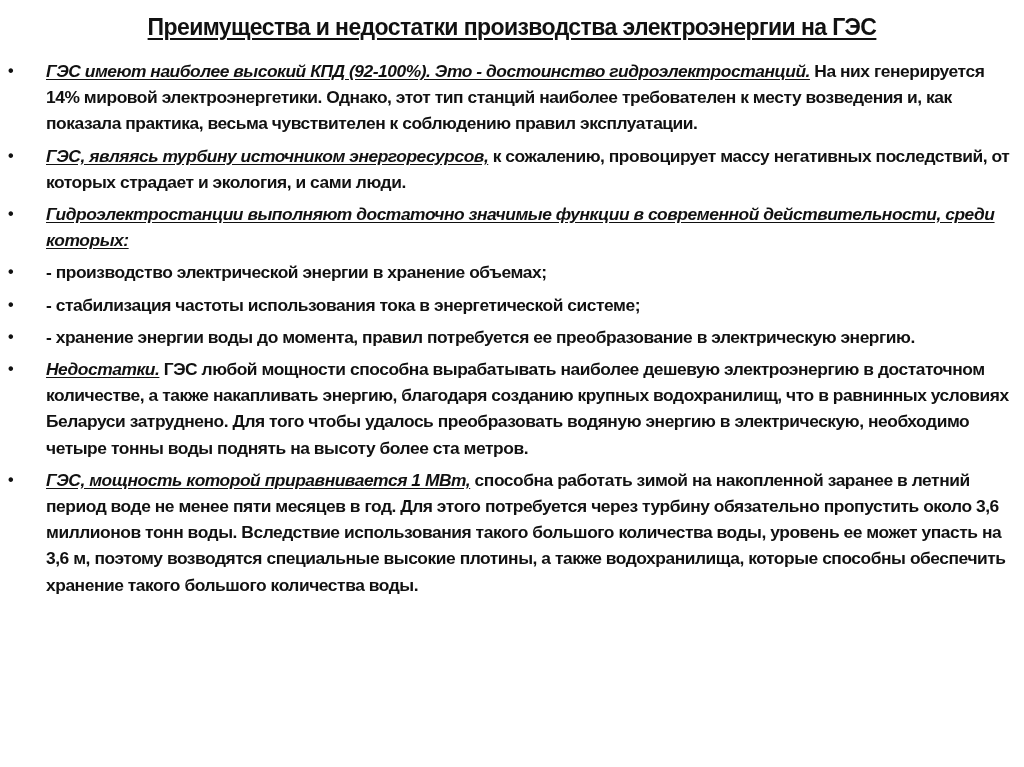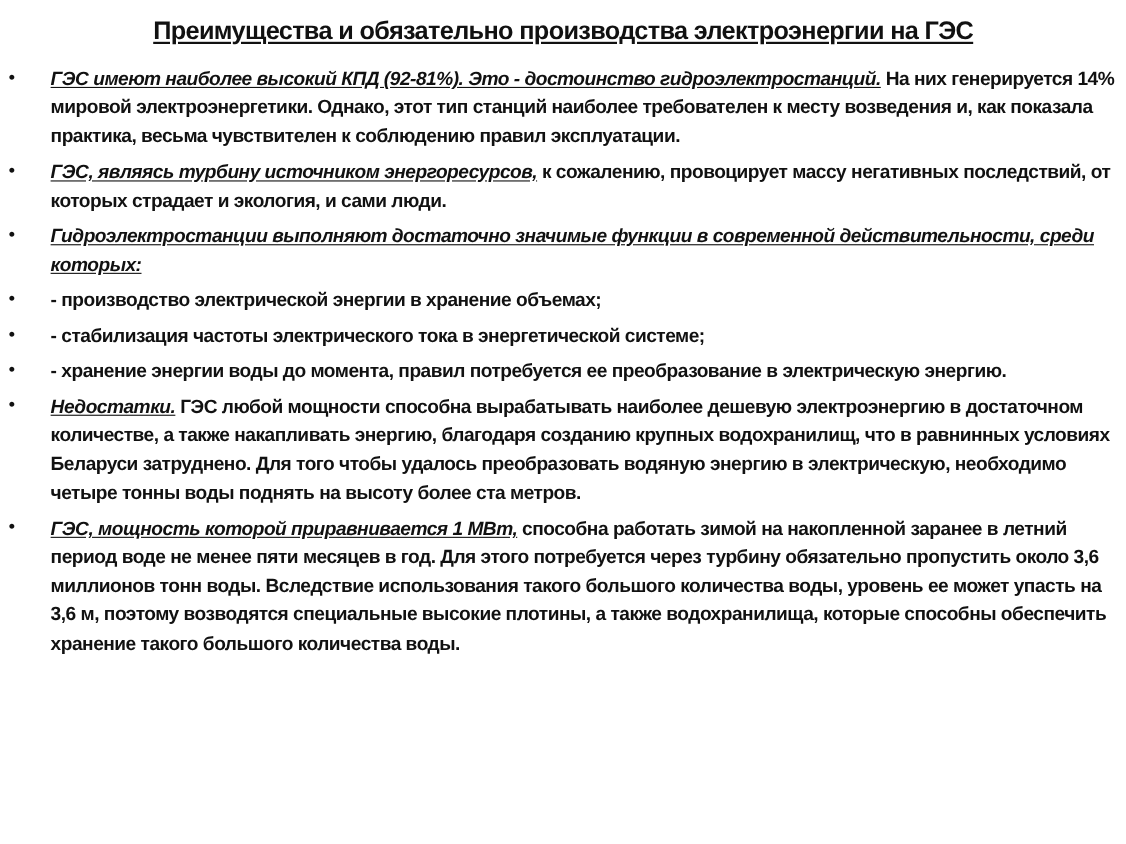--- a/index.html
+++ b/index.html
@@ -66,43 +66,43 @@
       font-style: italic;
       text-decoration: underline;
       text-underline-offset: 2px;
     }
   </style>
 </head>
 <body>
 
 <div class="slide">
   <div class="title">
-    <span>Преимущества и обязательно производства электроэнергии на ГЭС</span>
+    <span>Преимущества и недостатки производства электроэнергии на ГЭС</span>
   </div>
 
   <ul class="list">
     <li class="item">
       <span class="bullet">•</span>
-      <span class="lead">ГЭС имеют наиболее высокий КПД (92-81%). Это - достоинство гидроэлектростанций.</span><span> На них генерируется 14% мировой электроэнергетики. Однако, этот тип станций наиболее требователен к месту возведения и, как показала практика, весьма чувствителен к соблюдению правил эксплуатации.</span>
+      <span class="lead">ГЭС имеют наиболее высокий КПД (92-100%). Это - достоинство гидроэлектростанций.</span><span> На них генерируется 14% мировой электроэнергетики. Однако, этот тип станций наиболее требователен к месту возведения и, как показала практика, весьма чувствителен к соблюдению правил эксплуатации.</span>
     </li>
     <li class="item">
       <span class="bullet">•</span>
       <span class="lead">ГЭС, являясь турбину источником энергоресурсов,</span><span> к сожалению, провоцирует массу негативных последствий, от которых страдает и экология, и сами люди.</span>
     </li>
     <li class="item">
       <span class="bullet">•</span>
       <span class="lead">Гидроэлектростанции выполняют достаточно значимые функции в современной действительности, среди которых:</span><span></span>
     </li>
     <li class="item">
       <span class="bullet">•</span>
       <span>- производство электрической энергии в хранение объемах;</span>
     </li>
     <li class="item">
       <span class="bullet">•</span>
-      <span>- стабилизация частоты электрического тока в энергетической системе;</span>
+      <span>- стабилизация частоты использования тока в энергетической системе;</span>
     </li>
     <li class="item">
       <span class="bullet">•</span>
       <span>- хранение энергии воды до момента, правил потребуется ее преобразование в электрическую энергию.</span>
     </li>
     <li class="item">
       <span class="bullet">•</span>
       <span class="lead">Недостатки.</span><span> ГЭС любой мощности способна вырабатывать наиболее дешевую электроэнергию в достаточном количестве, а также накапливать энергию, благодаря созданию крупных водохранилищ, что в равнинных условиях Беларуси затруднено. Для того чтобы удалось преобразовать водяную энергию в электрическую, необходимо четыре тонны воды поднять на высоту более ста метров.</span>
     </li>
     <li class="item">

